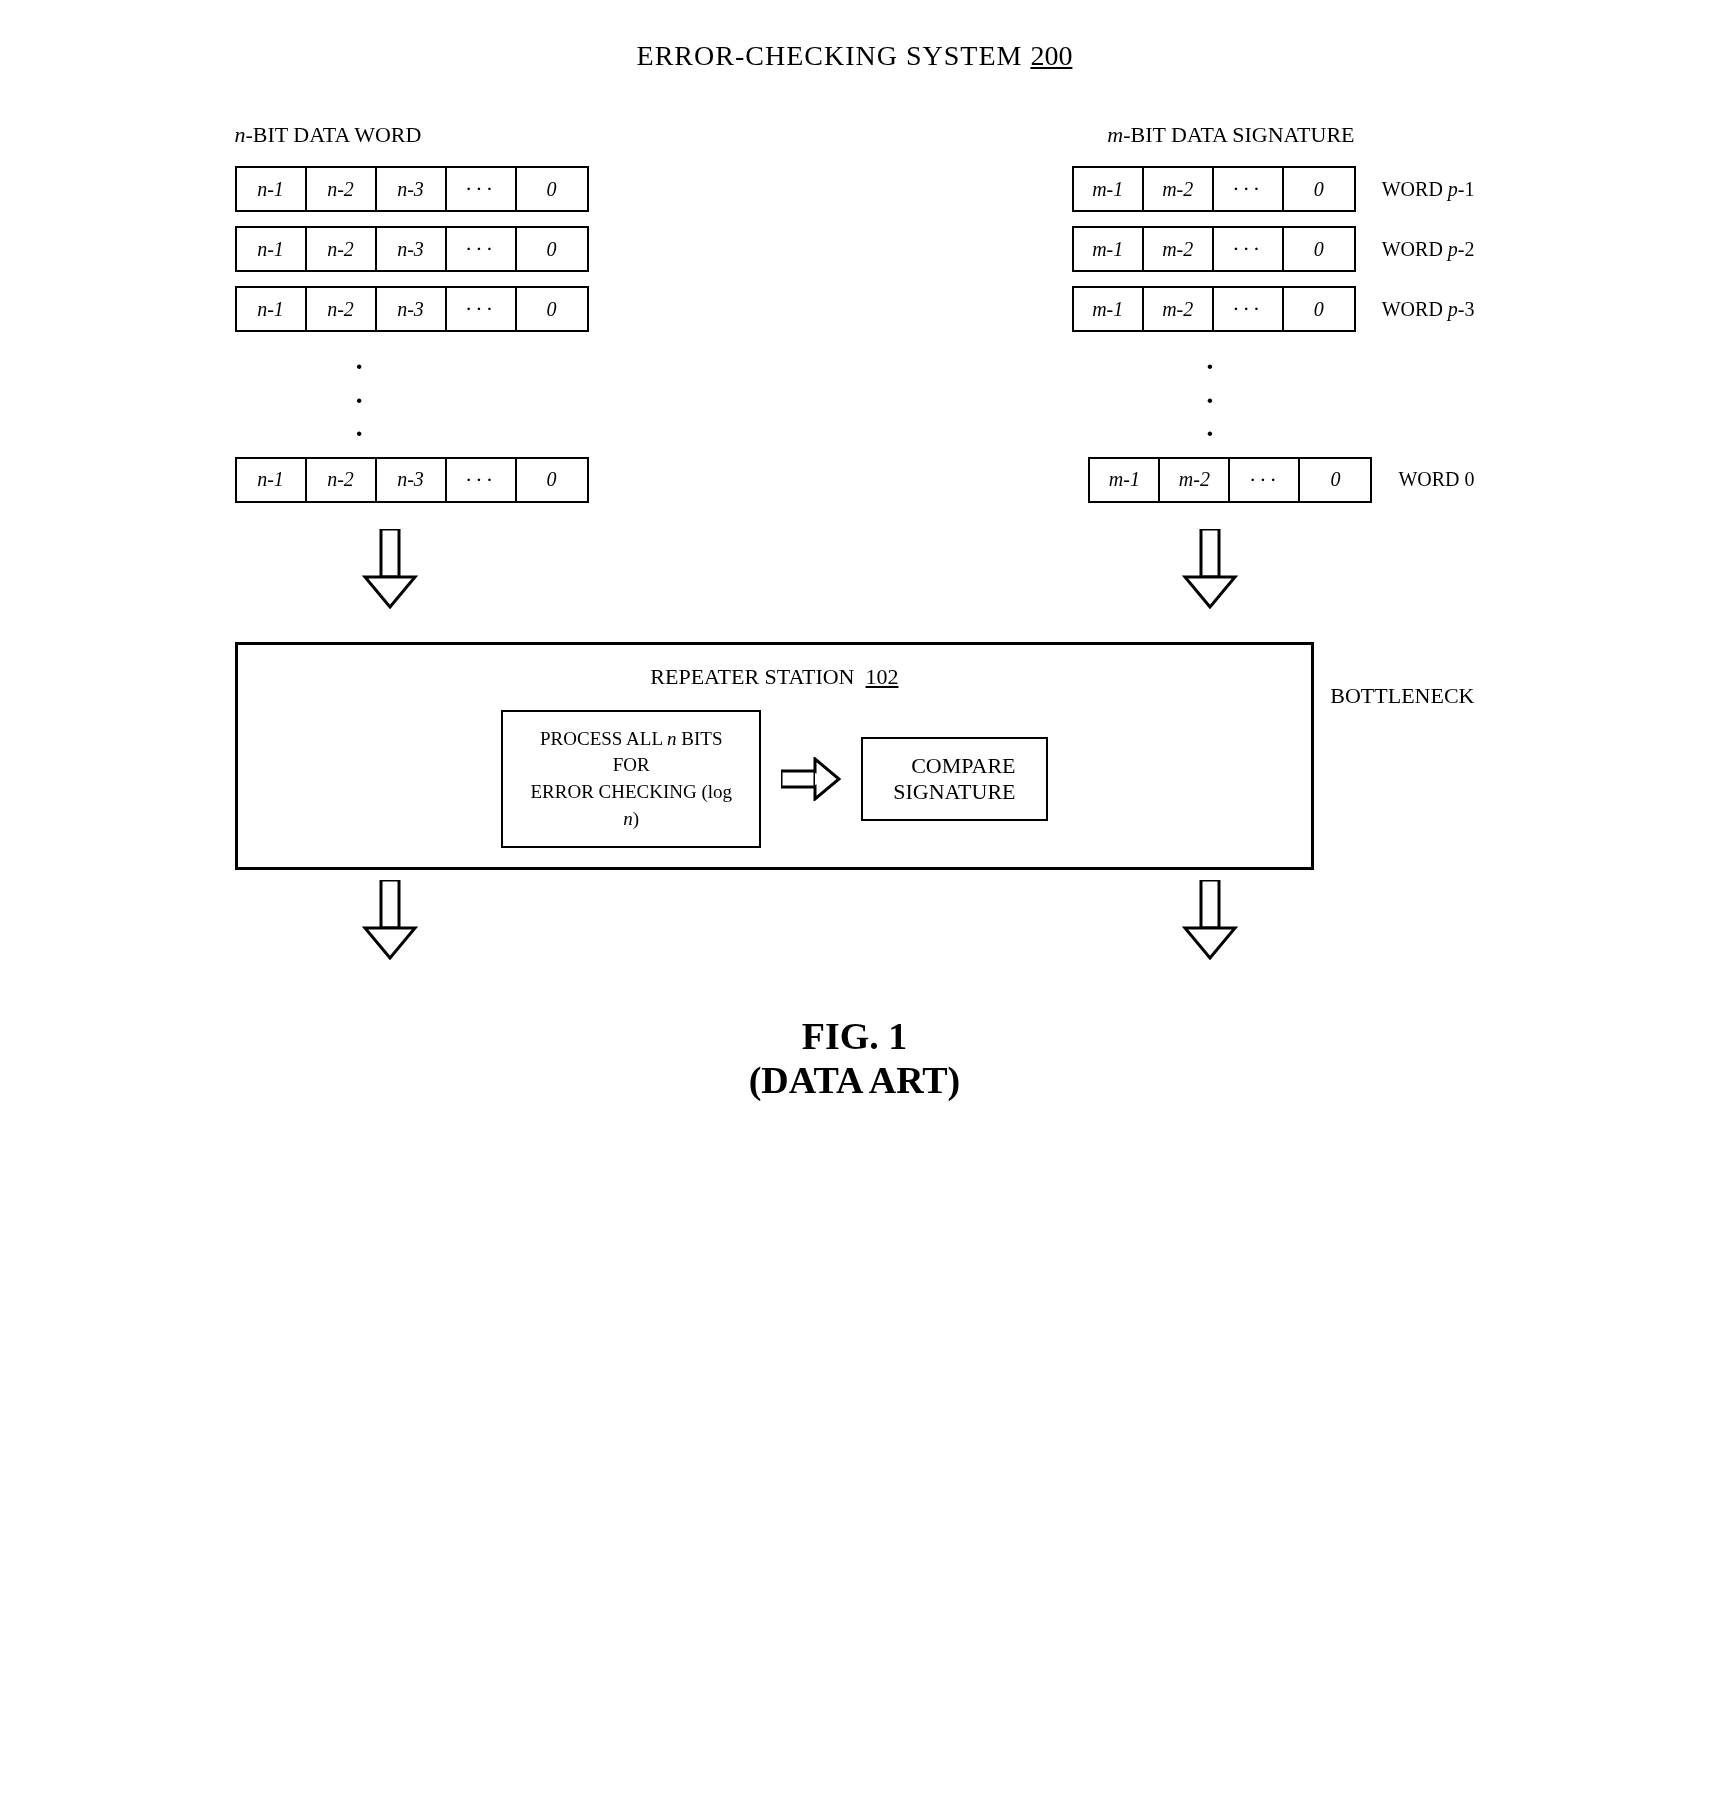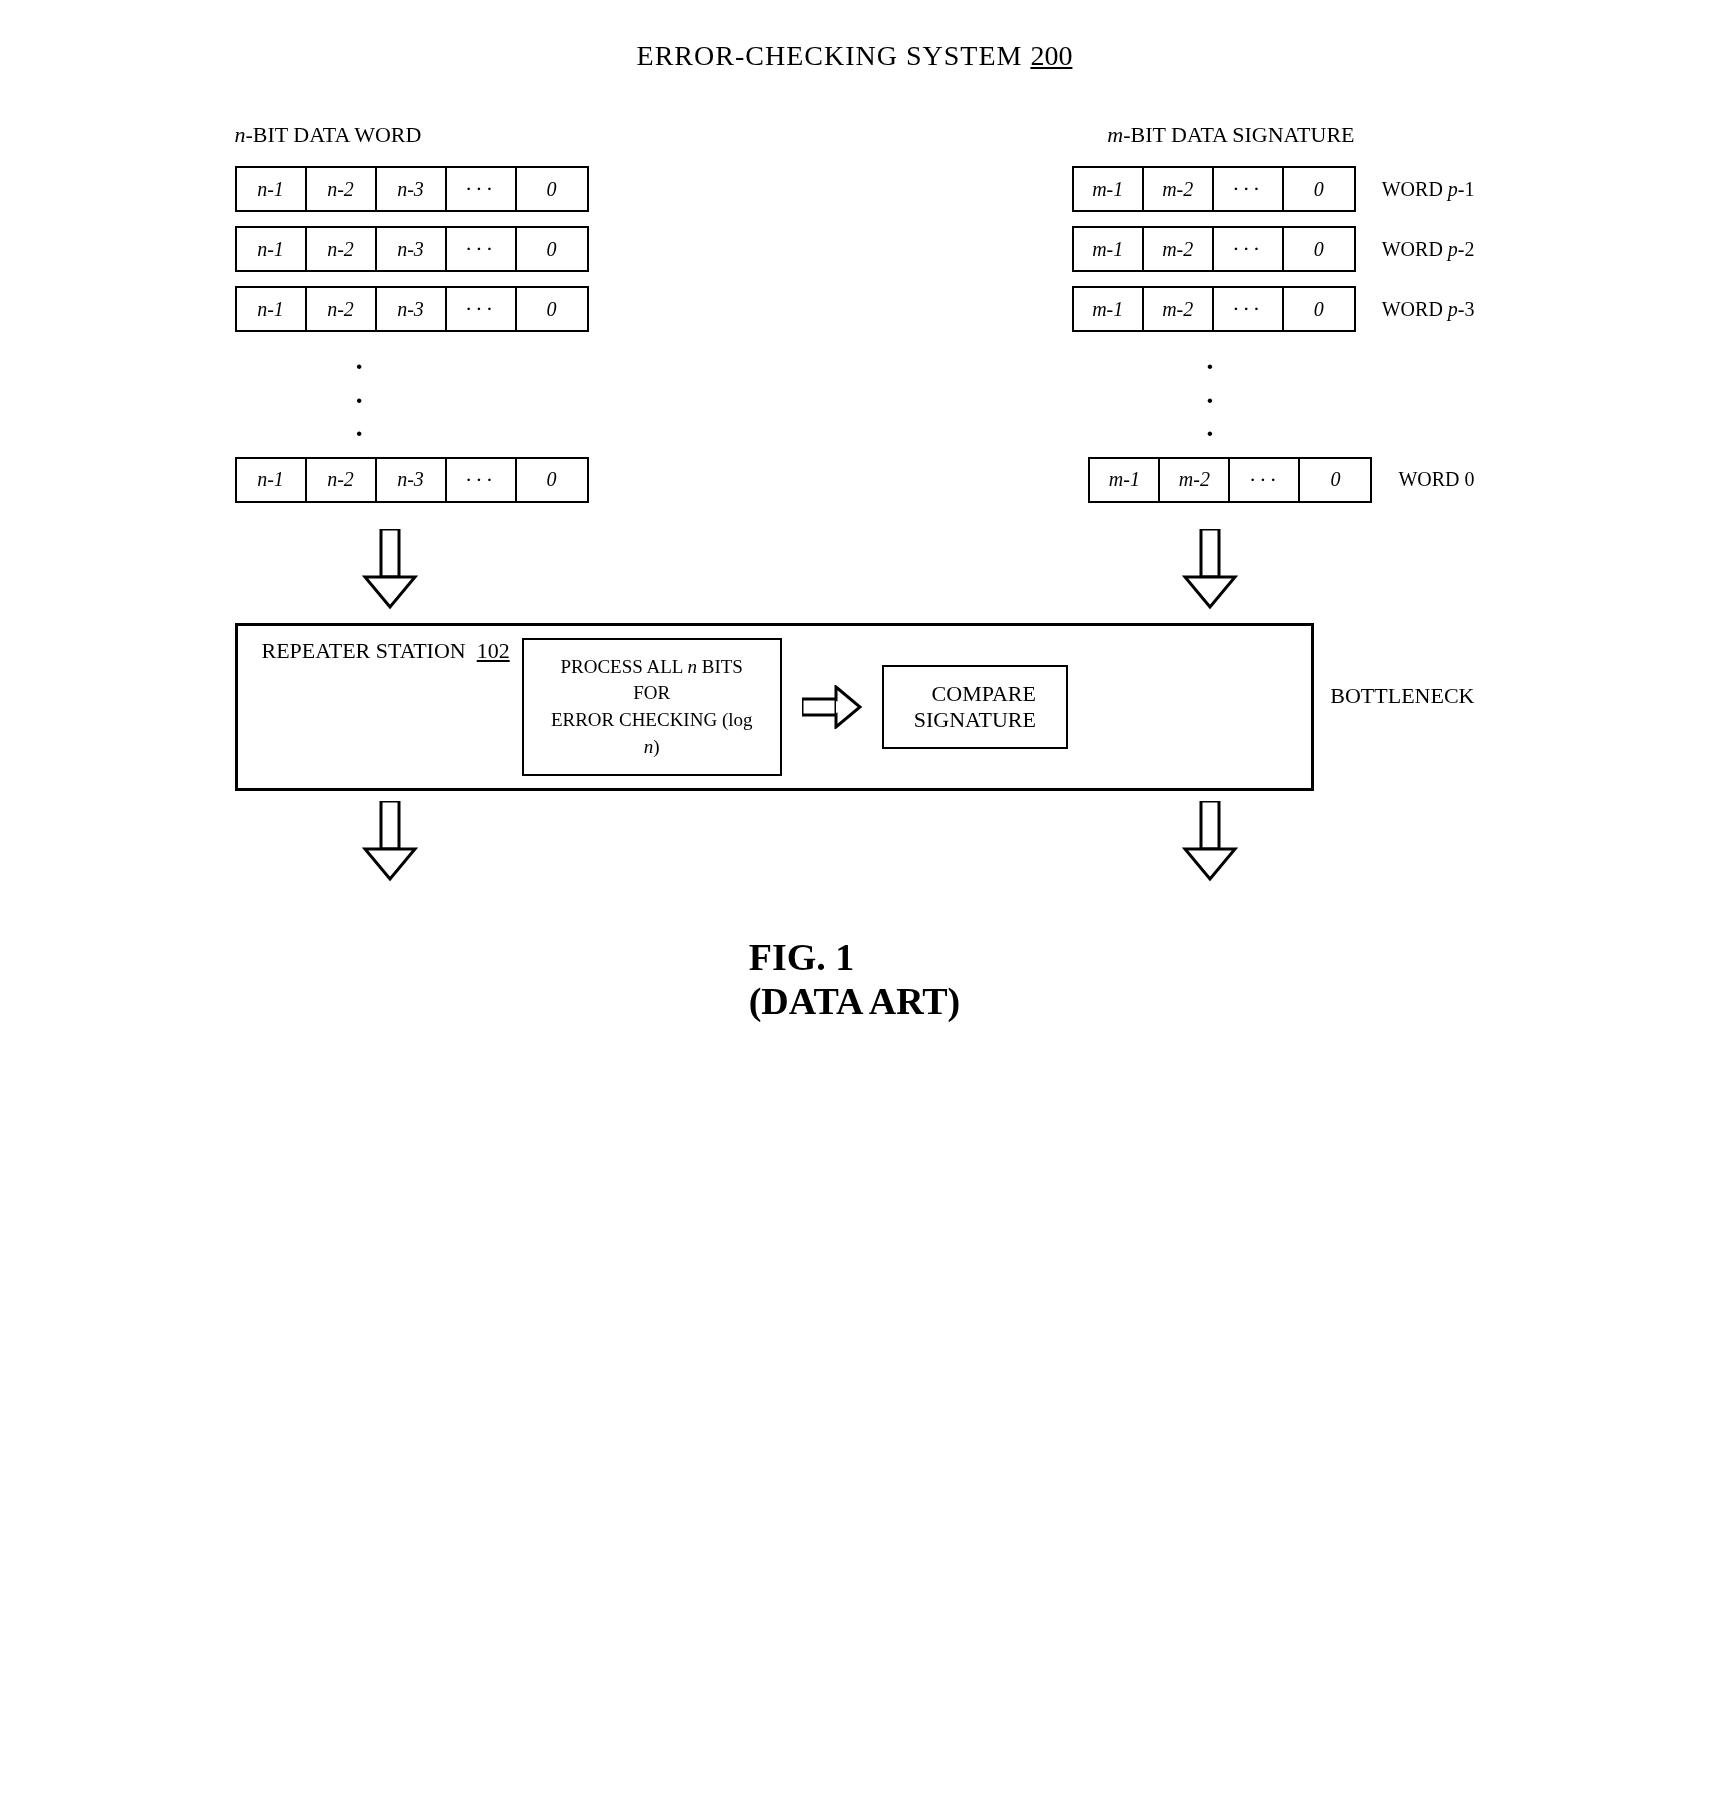--- a/index.html
+++ b/index.html
@@ -91,24 +91,25 @@
 
     .word-label {
       font-size: 20px;
       white-space: nowrap;
       margin-left: 10px;
     }
 
     .repeater-box {
       flex: 1;
       border: 3px solid #000;
-      padding: 12px 24px;
-      display: flex;
-      flex-direction: row;
+      padding: 19px 24px;
+      display: flex;
+      flex-direction: column;
       gap: 12px;
+      margin-top: 19px;
     }
 
     .repeater-title {
       text-align: center;
       font-size: 22px;
       margin-bottom: 8px;
     }
 
     .repeater-title .underline {
       text-decoration: underline;
@@ -140,21 +141,21 @@
 
     .bottleneck-label {
       font-size: 22px;
       white-space: nowrap;
       padding-top: 60px;
     }
 
     
     .figure-section {
       margin-top: 40px;
-      text-align: left;
+      text-align: center;
     }
 
     .fig-label {
       font-size: 38px;
       font-weight: bold;
     }
 
     .prior-art {
       font-size: 38px;
       font-weight: bold;

